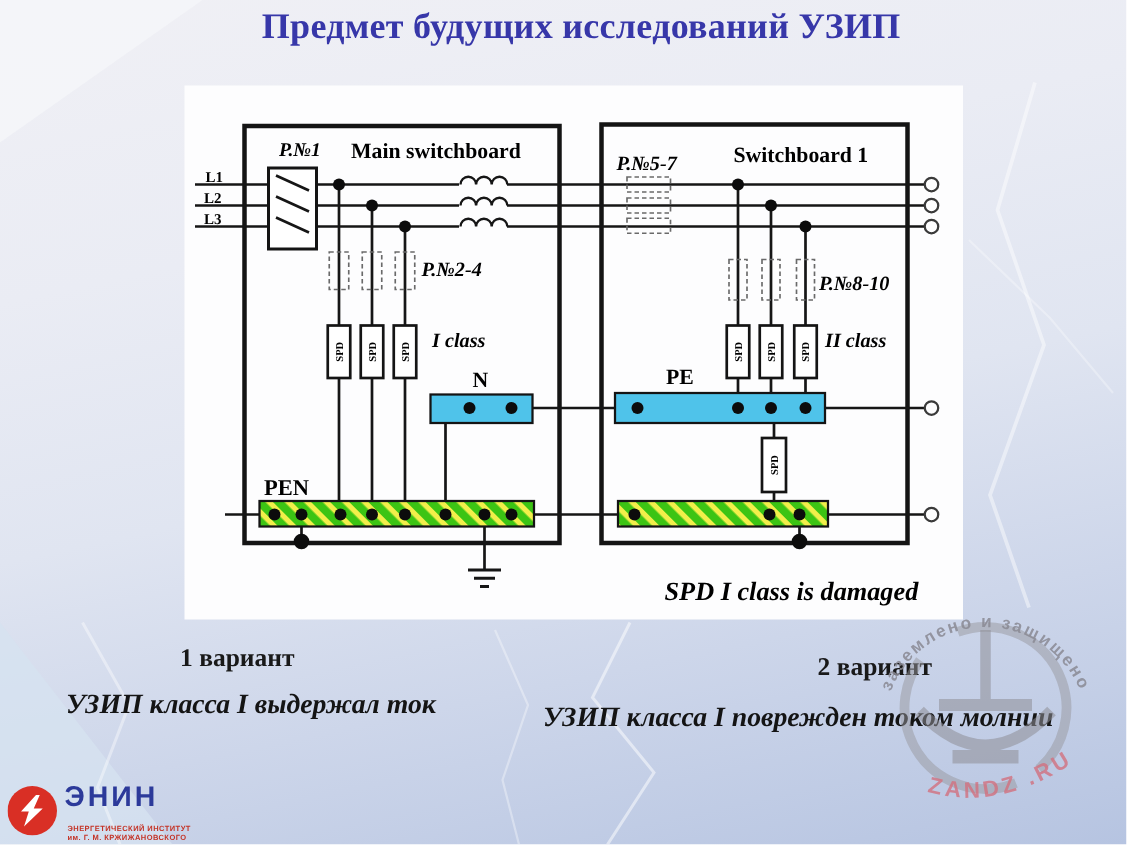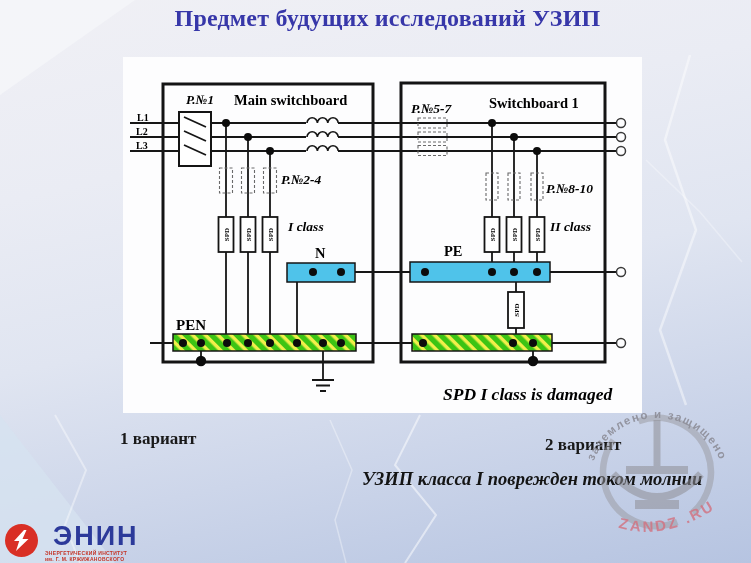--- a/index.html
+++ b/index.html
@@ -14,21 +14,21 @@
   .v-title{position:absolute;font-size:17px;font-weight:bold;color:#191919;}
   .v1-title{left:120px;top:429px;}
   .v2-title{left:505px;top:435px;margin-left:40px;}
   .v-caption{position:absolute;font-size:18.5px;font-weight:bold;font-style:italic;color:#141414;line-height:1.26;white-space:nowrap;}
   .v1-caption{left:44px;top:459px;}
   .v2-caption{left:362px;top:468px;}
   .watermark{position:absolute;left:577px;top:398px;}
   .logo{position:absolute;left:5px;top:522px;width:250px;height:41px;}
   .logo-mark{position:absolute;left:0;top:2px;width:33px;height:33px;}
   .logo-name{position:absolute;left:38px;top:-1px;font-family:"Liberation Sans",sans-serif;
-    font-weight:bold;font-size:27px;color:#2c3a9a;letter-spacing:2px;margin-left:10px;}
+    font-weight:bold;font-size:19px;color:#2c3a9a;letter-spacing:2px;}
   .logo-sub{position:absolute;left:40px;top:29px;font-family:"Liberation Sans",sans-serif;
     font-size:5px;font-weight:bold;color:#c43326;letter-spacing:.3px;line-height:5.6px;white-space:nowrap;}
 </style>
 </head>
 <body>
 
 <div class="slide">
 
   <svg class="bgfx" viewBox="0 0 751 563">
     <polygon points="0,0 135,0 0,95" fill="#f5f7fa" opacity="0.75"></polygon>
@@ -178,20 +178,21 @@
       <text x="411" y="113" font-size="13.5" font-weight="bold" font-style="italic">P.№5-7</text>
       <text x="546" y="193" font-size="13.5" font-weight="bold" font-style="italic">P.№8-10</text>
       <text x="550" y="231" font-size="13.5" font-weight="bold" font-style="italic">II class</text>
       <text x="444" y="256" font-size="14.5" font-weight="bold">PE</text>
       <text x="443" y="400" font-size="17.5" font-weight="bold" font-style="italic">SPD I class is damaged</text>
     </svg>
   </div>
 
   <div class="v-title v1-title">1 вариант</div>
   <div class="v-caption v1-caption">
+    <div>УЗИП класса I выдержал ток</div>
   </div>
   <div class="v-title v2-title">2 вариант</div>
   <div class="v-caption v2-caption">УЗИП класса I поврежден током молнии</div>
 
   <svg class="watermark" width="160" height="160" viewBox="0 0 160 160">
     <defs>
       <path id="wmArcTop" d="M12 88 A68 68 0 0 1 148 88" fill="none"></path>
       <path id="wmArcBottom" d="M18 120 Q80 154 148 104" fill="none"></path>
     </defs>
     <circle cx="80" cy="74" r="54" fill="none" stroke="#97979e" stroke-width="6.5" opacity="0.5" pathLength="340" stroke-dasharray="150 18 140 32" transform="rotate(-110 80 74)"></circle>

